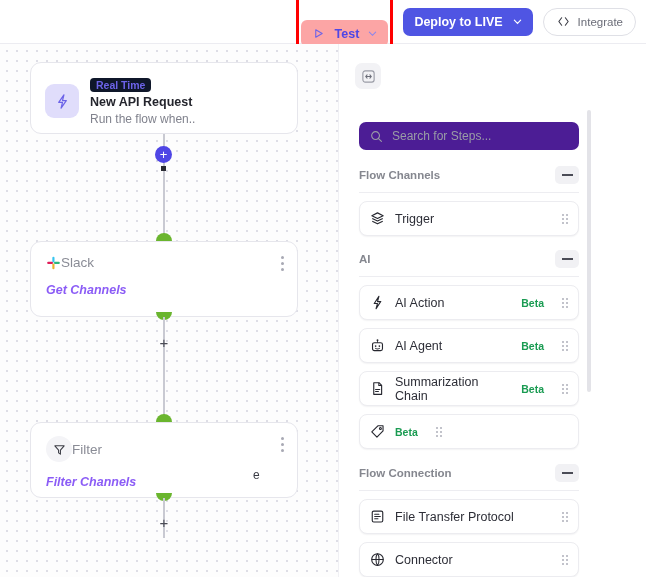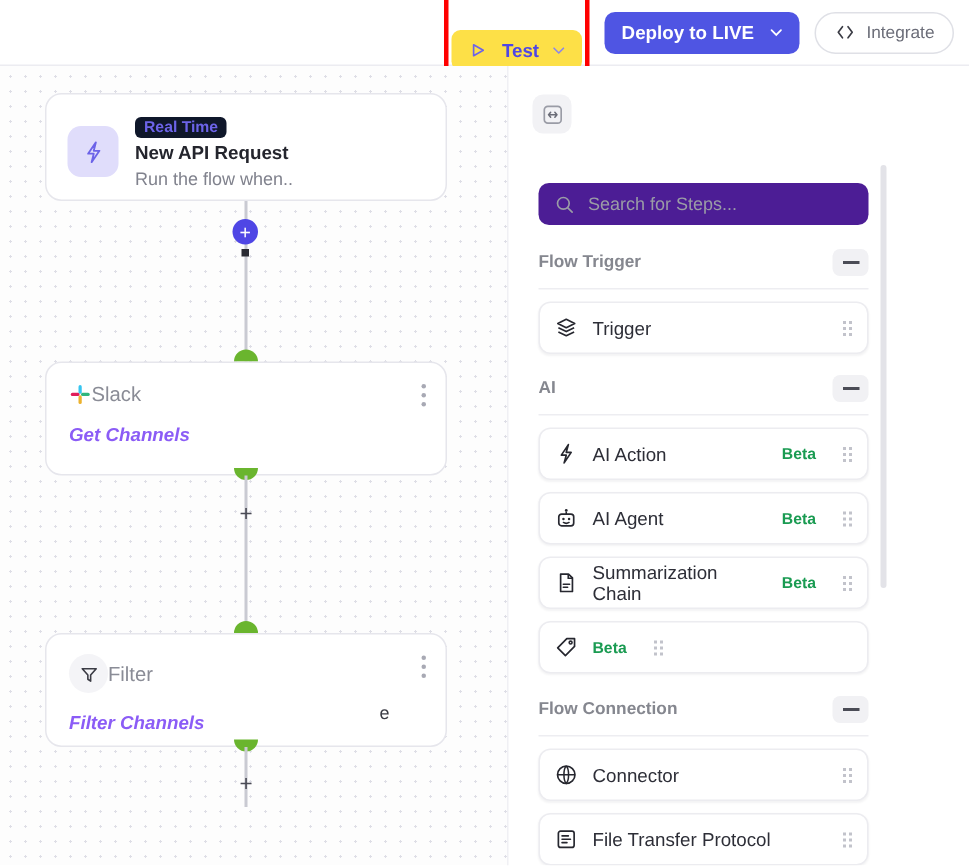--- a/index.html
+++ b/index.html
@@ -14,21 +14,21 @@
   
   .topbar {
     position: absolute; left: 0; top: 0; width: 646px; height: 44px;
     background: #ffffff; border-bottom: 1px solid #ececf1;
     display: flex; align-items: center; justify-content: flex-end;
     padding-right: 10px; gap: 10px;
   }
   .btn-test {
     display: flex; align-items: center; gap: 9px;
     height: 27px; padding: 0 11px 0 10px;
-    background: #fde047; border-radius: 6px;
+    background: #fca5a5; border-radius: 6px;
     color: #4f46e5; font-size: 12.5px; font-weight: 700; margin-top: 24px;
   }
   .test-wrap { position: relative; padding: 5px; }
   .test-highlight {
     position: absolute; left: 0; top: 0; right: 0; bottom: 0;
     border: 3px solid #ff0000; border-radius: 3px; pointer-events: none;
   }
   .btn-deploy {
     display: flex; align-items: center; gap: 10px;
     height: 28px; padding: 0 11px;
@@ -286,21 +286,21 @@
         <svg width="13" height="13" viewBox="0 0 14 14">
             <circle cx="6" cy="6" r="4.2" fill="none" stroke="#9a9ca6" stroke-width="1.2"></circle>
             <path d="M9.2 9.2 L12.3 12.3" stroke="#9a9ca6" stroke-width="1.2" stroke-linecap="round"></path>
           </svg>
       </span>
       <span class="search-txt">Search for Steps...</span>
     </div>
 
     <div class="sec" style="top:120px">
       <div class="sec-head">
-        <span class="sec-title">Flow Trigger</span>
+        <span class="sec-title">Flow Channels</span>
         <span class="collapse">
             <i></i>
           </span>
       </div>
       <div class="sec-rule"></div>
       <div class="item">
         <span class="ico">
           <svg width="15" height="15" viewBox="0 0 16 16">
               <path d="M8 2 L14 5 L8 8 L2 5 Z" fill="none" stroke="#26272f" stroke-width="1.2" stroke-linejoin="round"></path>
               <path d="M2.4 8 L8 10.7 L13.6 8" fill="none" stroke="#26272f" stroke-width="1.2" stroke-linejoin="round"></path>
@@ -413,52 +413,52 @@
         <span class="sec-title">Flow Connection</span>
         <span class="collapse">
             <i></i>
           </span>
       </div>
       <div class="sec-rule"></div>
 
       <div class="item">
         <span class="ico">
           <svg width="15" height="15" viewBox="0 0 16 16">
+              <rect x="2.4" y="2.2" width="11.2" height="11.6" rx="1.6" fill="none" stroke="#26272f" stroke-width="1.2"></rect>
+              <path d="M5 5.6 H9.5 M5 8 H11 M5 10.4 H8.5" stroke="#26272f" stroke-width="1.15" stroke-linecap="round"></path>
+            </svg>
+        </span>
+        <span class="item-label">File Transfer Protocol</span>
+        <span class="grip">
+            <i></i>
+            <i></i>
+            <i></i>
+            <i></i>
+            <i></i>
+            <i></i>
+          </span>
+      </div>
+
+      <div class="item">
+        <span class="ico">
+          <svg width="15" height="15" viewBox="0 0 16 16">
               <circle cx="8" cy="8" r="6.2" fill="none" stroke="#26272f" stroke-width="1.2"></circle>
               <path d="M1.8 8 H14.2 M8 1.8 C10.2 4 10.2 12 8 14.2 C5.8 12 5.8 4 8 1.8" fill="none" stroke="#26272f" stroke-width="1.1"></path>
             </svg>
         </span>
         <span class="item-label">Connector</span>
         <span class="grip">
             <i></i>
             <i></i>
             <i></i>
             <i></i>
             <i></i>
             <i></i>
           </span>
       </div>
-
-      <div class="item">
-        <span class="ico">
-          <svg width="15" height="15" viewBox="0 0 16 16">
-              <rect x="2.4" y="2.2" width="11.2" height="11.6" rx="1.6" fill="none" stroke="#26272f" stroke-width="1.2"></rect>
-              <path d="M5 5.6 H9.5 M5 8 H11 M5 10.4 H8.5" stroke="#26272f" stroke-width="1.15" stroke-linecap="round"></path>
-            </svg>
-        </span>
-        <span class="item-label">File Transfer Protocol</span>
-        <span class="grip">
-            <i></i>
-            <i></i>
-            <i></i>
-            <i></i>
-            <i></i>
-            <i></i>
-          </span>
-      </div>
     </div>
 
     <div class="panel-scroll"></div>
   </div>
 
   <span class="ghost-e">e</span>
 
 
 </div>
 

